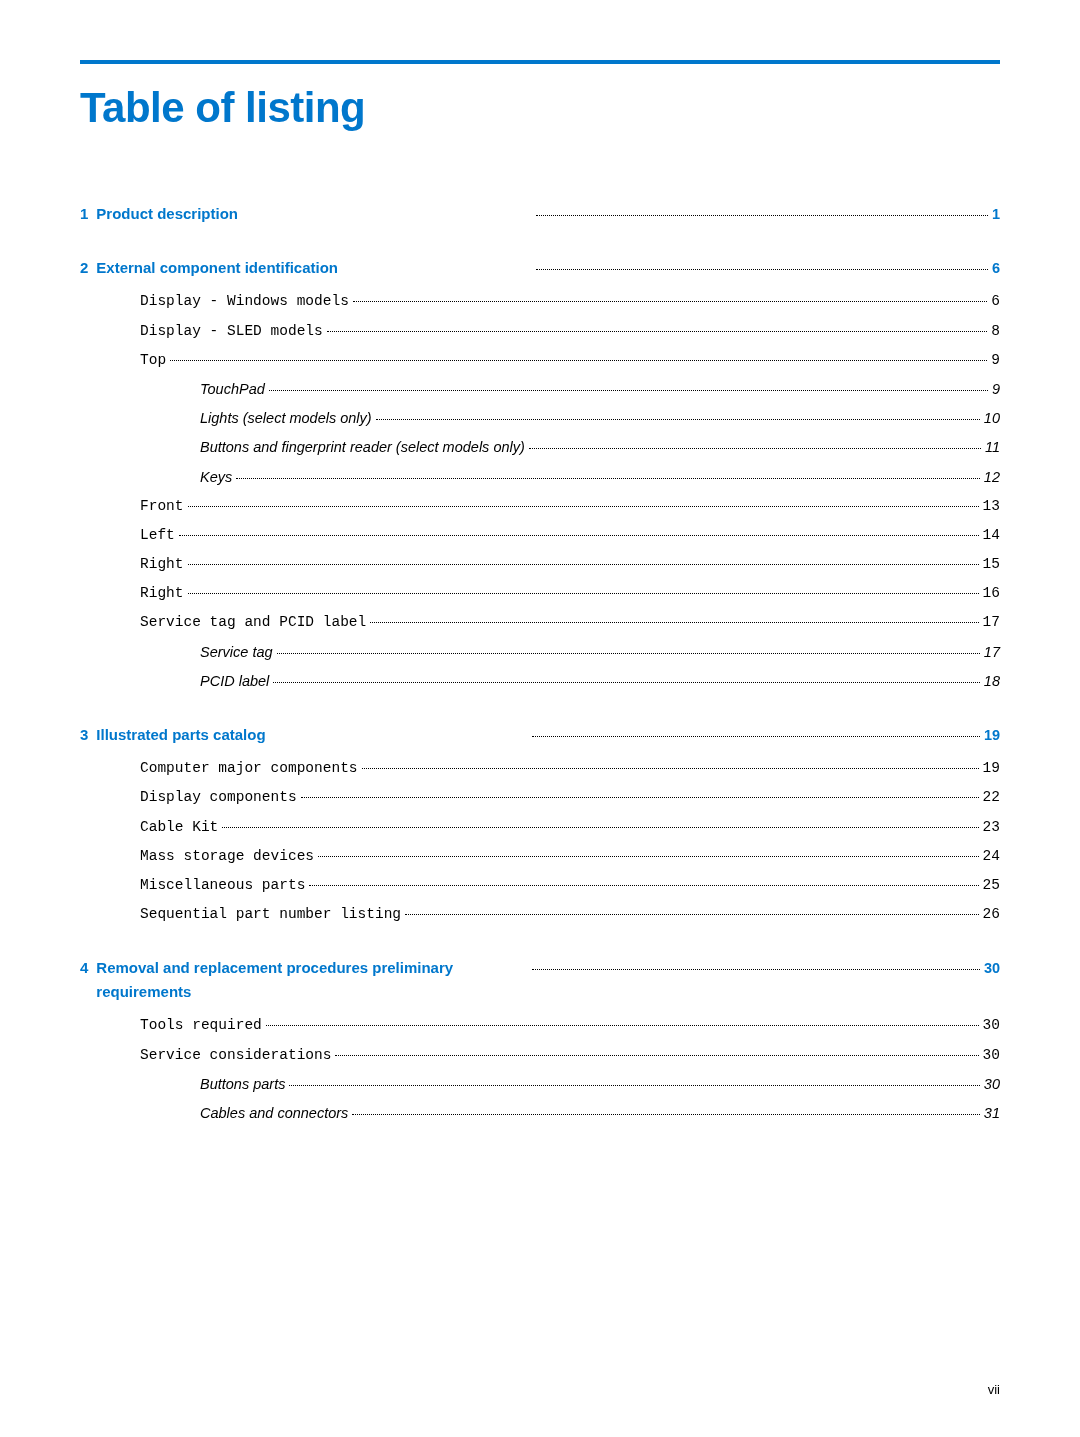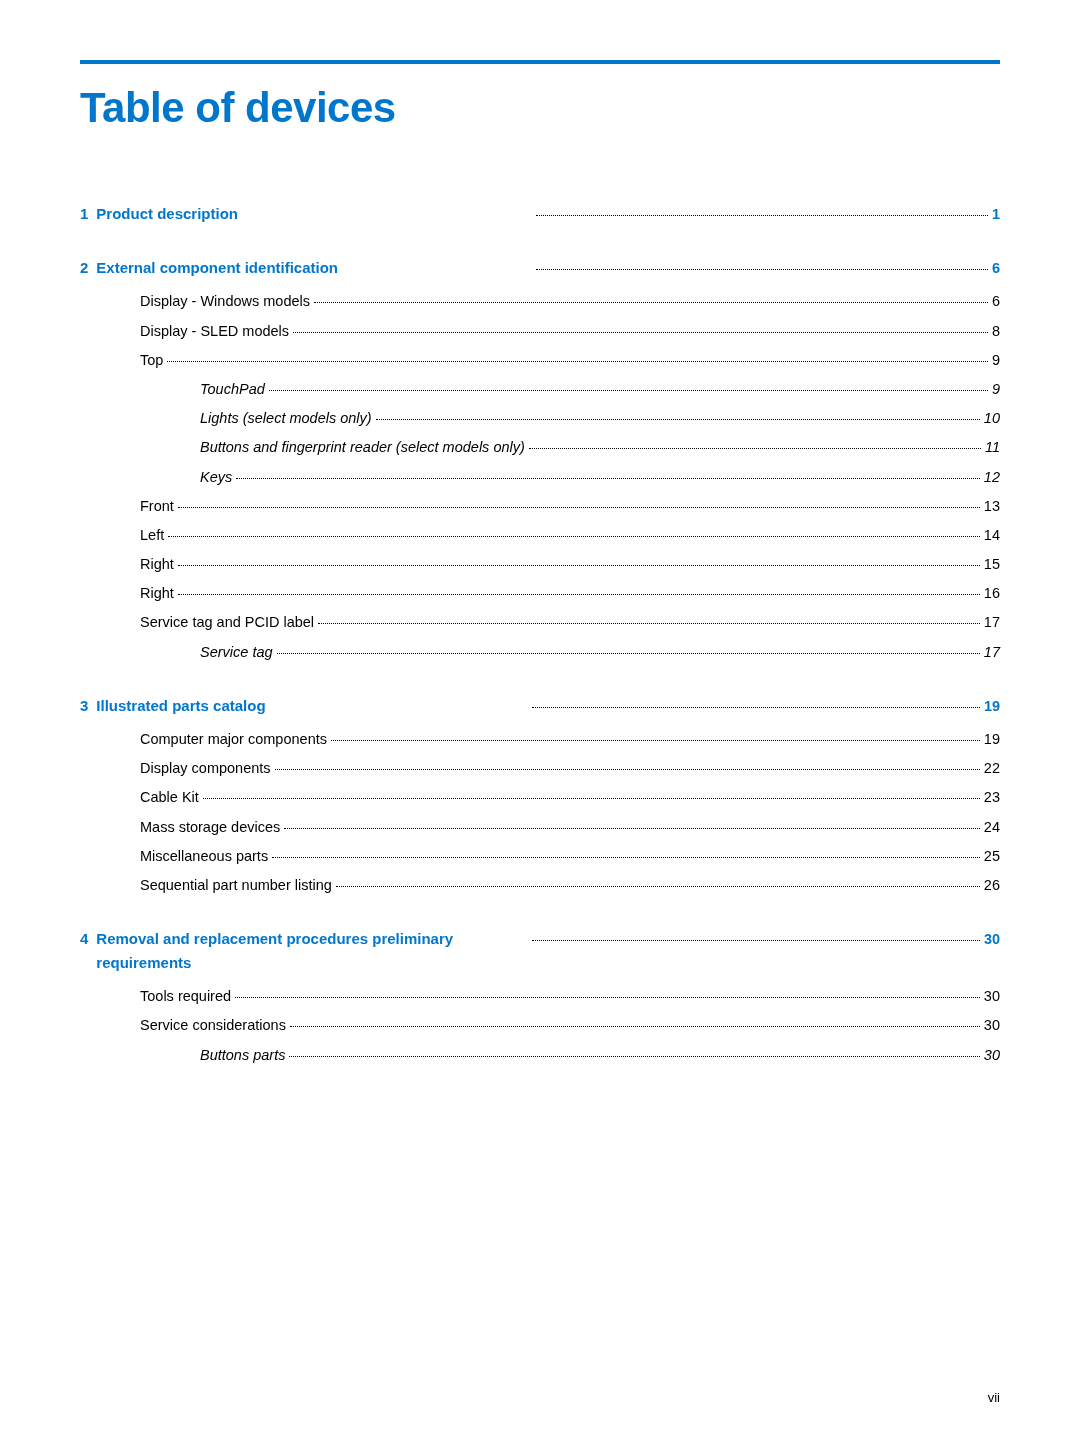--- a/index.html
+++ b/index.html
@@ -80,45 +80,46 @@
       margin-bottom: 10px;
       margin-top: 10px;
     }
 
     .chapter-entry .chapter-num {
       margin-right: 8px;
     }
 
     .sub-entry {
       padding-left: 60px;
+      font-family: Liberation Mono, monospace;
     }
 
     .sub-sub-entry {
       padding-left: 120px;
       font-style: italic;
     }
 
     .page-footer {
       position: absolute;
-      bottom: 32px;
+      bottom: 40px;
       right: 80px;
       font-size: 13px;
       color: #000;
     }
 
     .section-gap {
       margin-top: 24px;
     }
   </style>
 </head>
 <body>
 
 <div class="page">
   <div class="top-rule"></div>
-  <h1 class="page-title">Table of devices</h1>
+  <h1 class="page-title">Table of listing</h1>
 
   <div class="toc-content" id="toc-container">
   <div class="toc-section">
         <div class="toc-entry chapter-entry">
           <div class="entry-text">
             <span class="chapter-num">1</span>
             <span>Product description</span>
           </div>
           <span class="dots"></span>
           <span class="page-num">1</span>
@@ -191,20 +192,25 @@
         <div class="toc-entry sub-entry">
           <span>Service tag and PCID label</span>
           <span class="dots"></span>
           <span class="page-num">17</span>
         </div>
         <div class="toc-entry sub-sub-entry">
           <span>Service tag</span>
           <span class="dots"></span>
           <span class="page-num">17</span>
         </div>
+        <div class="toc-entry sub-sub-entry">
+          <span>PCID label</span>
+          <span class="dots"></span>
+          <span class="page-num">18</span>
+        </div>
       </div>
       <div class="toc-section section-gap">
         <div class="toc-entry chapter-entry">
           <div class="entry-text">
             <span class="chapter-num">3</span>
             <span>Illustrated parts catalog</span>
           </div>
           <span class="dots"></span>
           <span class="page-num">19</span>
         </div>
@@ -255,20 +261,25 @@
         </div>
         <div class="toc-entry sub-entry">
           <span>Service considerations</span>
           <span class="dots"></span>
           <span class="page-num">30</span>
         </div>
         <div class="toc-entry sub-sub-entry">
           <span>Buttons parts</span>
           <span class="dots"></span>
           <span class="page-num">30</span>
+        </div>
+        <div class="toc-entry sub-sub-entry">
+          <span>Cables and connectors</span>
+          <span class="dots"></span>
+          <span class="page-num">31</span>
         </div>
       </div>
     </div>
 
   <div class="page-footer">
     <span>vii</span>
   </div>
 </div>
 
 </body></html>

